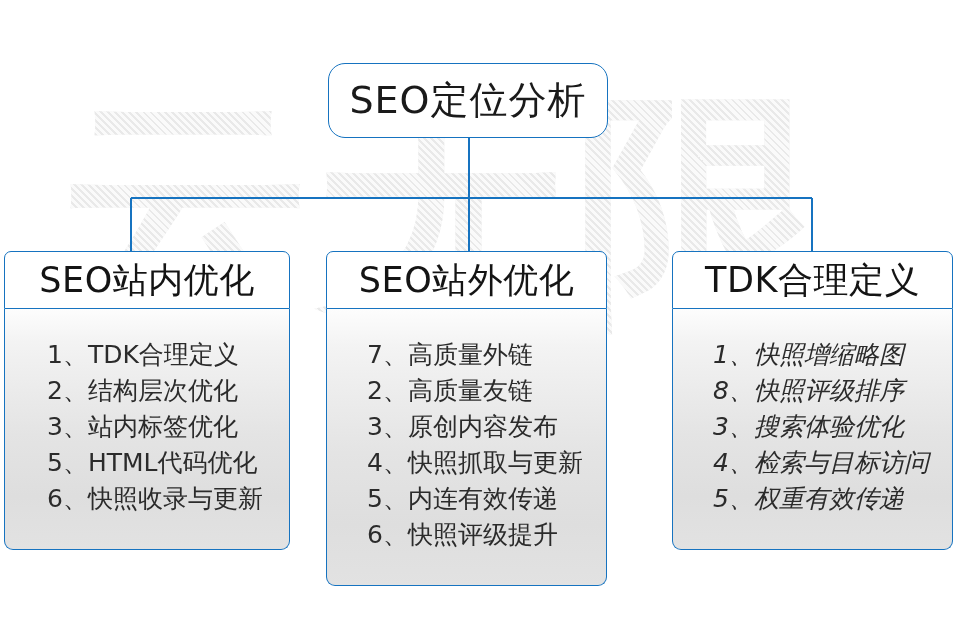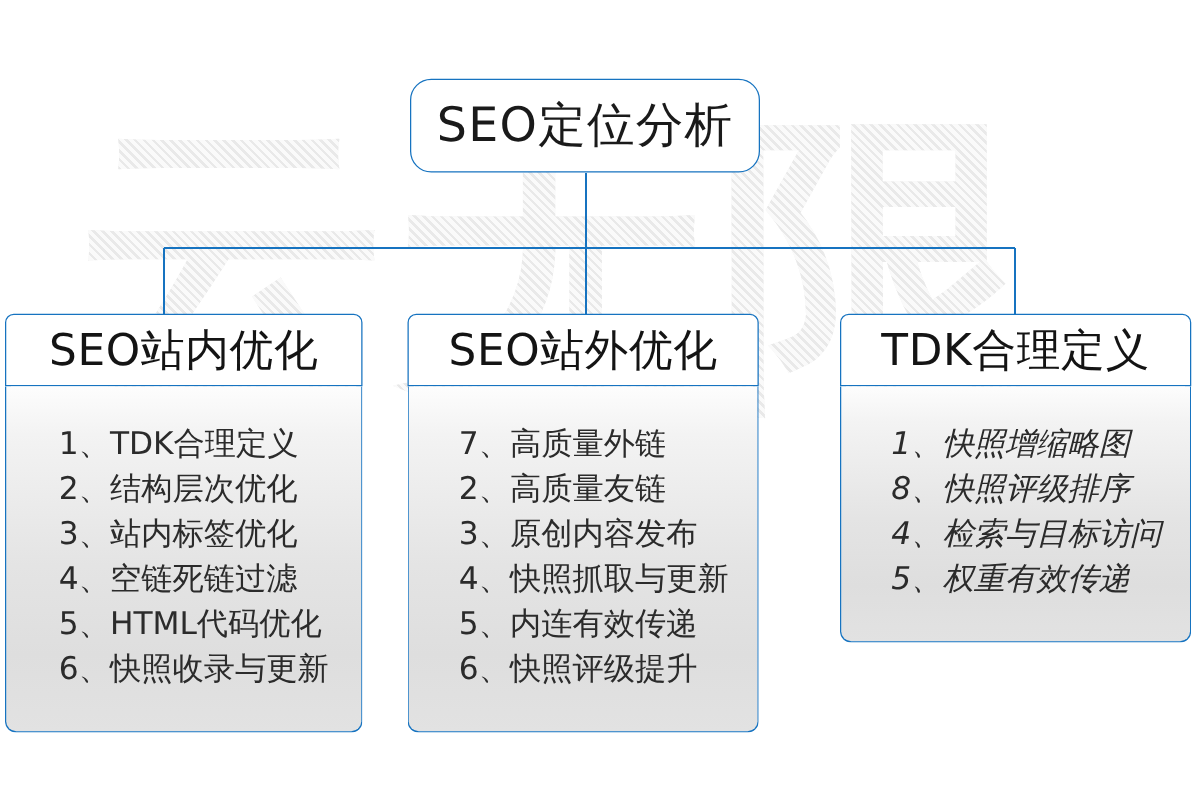--- a/index.html
+++ b/index.html
@@ -174,21 +174,20 @@
 
   <div class="branch" id="branch-0">
     <div class="branch-head">
       <span class="branch-head-title">SEO站内优化</span>
     </div>
     <div class="branch-body">
       <ul class="branch-list">
         <li>1、TDK合理定义</li>
         <li>2、结构层次优化</li>
         <li>3、站内标签优化</li>
-        <li>4、空链死链过滤</li>
         <li>5、HTML代码优化</li>
         <li>6、快照收录与更新</li>
       </ul>
     </div>
   </div>
 
   <div class="branch" id="branch-1">
     <div class="branch-head">
       <span class="branch-head-title">SEO站外优化</span>
     </div>
@@ -205,19 +204,20 @@
   </div>
 
   <div class="branch" id="branch-2">
     <div class="branch-head">
       <span class="branch-head-title">TDK合理定义</span>
     </div>
     <div class="branch-body">
       <ul class="branch-list">
         <li>1、快照增缩略图</li>
         <li>8、快照评级排序</li>
+        <li>3、搜索体验优化</li>
         <li>4、检索与目标访问</li>
         <li>5、权重有效传递</li>
       </ul>
     </div>
   </div>
 
 </div>
 
 </body></html>

